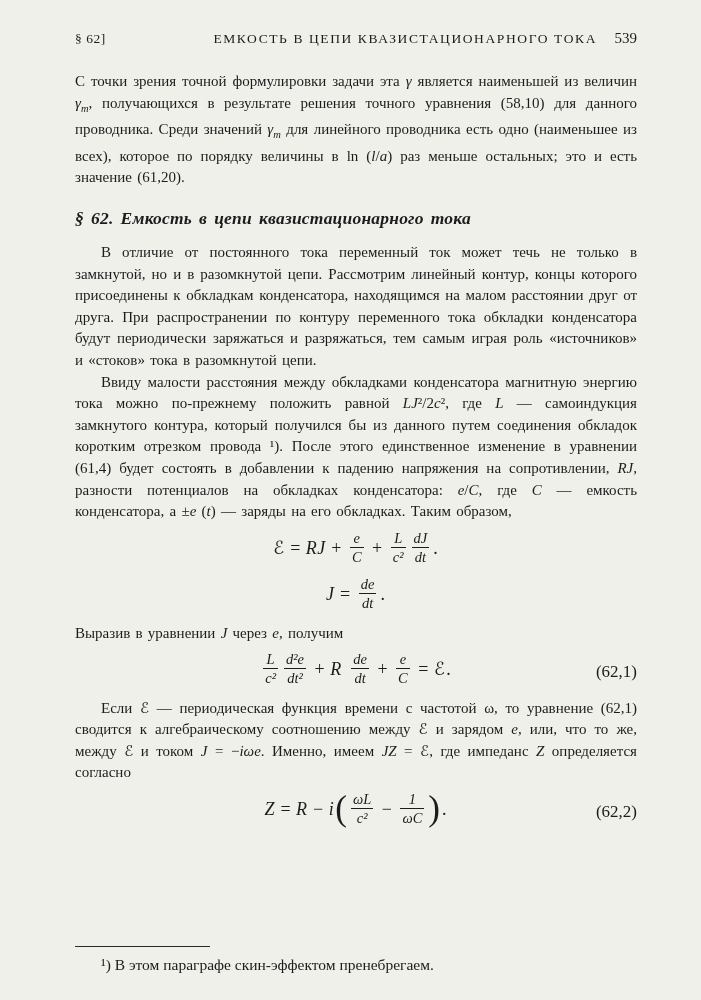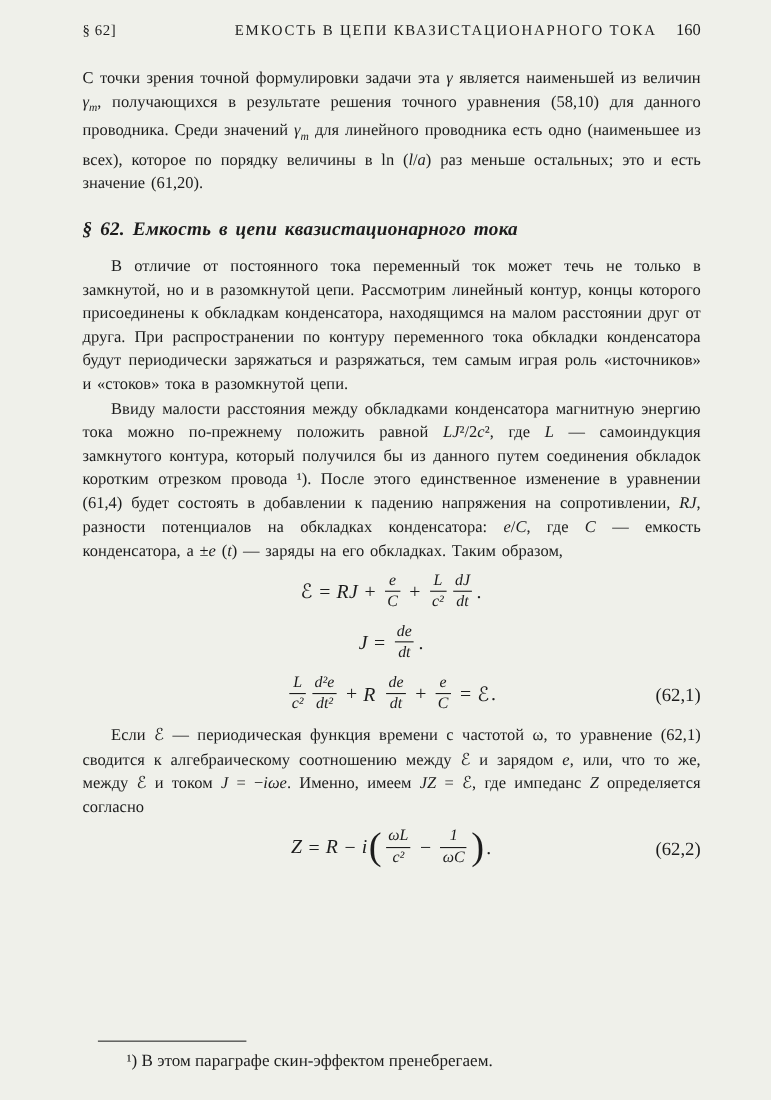--- a/index.html
+++ b/index.html
@@ -3,21 +3,21 @@
 <meta charset="utf-8">
 <style>
   :root{ --paper:#eff0ea; --ink:#1c1c1c; }
   html,body{ margin:0; padding:0; }
   body{
     width:701px; height:1000px; background:var(--paper); color:var(--ink);
     font-family:"Liberation Serif","DejaVu Serif","DejaVu Sans",serif;
   }
   .page{
     position:relative; box-sizing:border-box; width:701px; height:1000px;
-    padding:20px 64px 0 75px; overflow:hidden;
+    padding:30px 64px 0 75px; overflow:hidden;
   }
   .running-header{ display:flex; align-items:baseline; margin-bottom:24px; }
   .header-section{ font-size:13.5px; min-width:64px; letter-spacing:.5px; }
   .header-title{ flex:1; text-align:right; font-size:13.5px; letter-spacing:1.6px; white-space:nowrap; }
   .header-page{ font-size:15px; min-width:40px; text-align:right; }
 
   .body-paragraph{
     margin:0; text-align:justify; font-size:15px; line-height:21.6px;
     word-spacing:1.5px; hyphens:manual;
   }
@@ -36,44 +36,45 @@
     transform:translateY(-2px);
   }
   .frac .num{ display:block; padding:0 2px 1px; }
   .frac .den{ display:block; border-top:1px solid var(--ink); padding:1px 2px 0; }
   .paren{
     font-size:195%; font-style:normal; line-height:.9; display:inline-block;
     vertical-align:middle; transform:translateY(-2px); padding:0 1px;
   }
   .eq-number{ position:absolute; right:0; top:50%; transform:translateY(-50%); font-size:17px; }
 
-  .footnote{ position:absolute; left:89px; right:64px; bottom:26px; background:var(--paper); padding-top:4px; }
+  .footnote{ position:absolute; left:75px; right:64px; bottom:26px; background:var(--paper); padding-top:4px; }
   .footnote-rule{ width:135px; border:0; border-top:1.5px solid #2a2a2a; margin:0 0 8px; }
   .footnote-text{ margin:0; font-size:15.5px; line-height:19px; padding-left:26px; }
   sub{ font-size:70%; }
   i sub{ font-style:italic; }
 </style>
 </head>
 <body>
 
 <div class="page">
 
   <div class="running-header">
     <span class="header-section">§ 62]</span>
     <span class="header-title">ЕМКОСТЬ В ЦЕПИ КВАЗИСТАЦИОНАРНОГО ТОКА</span>
-    <span class="header-page">160</span>
+    <span class="header-page">539</span>
   </div>
 
   <div>
       <p class="body-paragraph">С точки зрения точной формулировки задачи эта <i>γ</i> является наименьшей из величин <i>γ<sub>m</sub></i>, получающихся в результате решения точного уравнения (58,10) для данного проводника. Среди зна­чений <i>γ<sub>m</sub></i> для линейного проводника есть одно (наименьшее из всех), которое по порядку величины в ln (<i>l</i>/<i>a</i>) раз меньше осталь­ных; это и есть значение (61,20).</p>
       <h2 class="section-heading">§ 62. Емкость в цепи квазистационарного тока</h2>
       <p class="body-paragraph indent">В отличие от постоянного тока переменный ток может течь не только в замкнутой, но и в разомкнутой цепи. Рассмотрим линейный контур, концы которого присоединены к обкладкам конденсатора, находящимся на малом расстоянии друг от друга. При распространении по контуру переменного тока обкладки конденсатора будут периодически заряжаться и разряжаться, тем самым играя роль «источников» и «стоков» тока в разомкнутой цепи.</p>
       <p class="body-paragraph indent">Ввиду малости расстояния между обкладками конденсатора магнитную энергию тока можно по-прежнему положить равной <i>LJ</i>²/2<i>c</i>², где <i>L</i> — самоиндукция замкнутого контура, который по­лучился бы из данного путем соединения обкладок коротким отрезком провода ¹). После этого единственное изменение в урав­нении (61,4) будет состоять в добавлении к падению напряжения на сопротивлении, <i>RJ</i>, разности потенциалов на обкладках кон­денсатора: <i>e</i>/<i>C</i>, где <i>C</i> — емкость конденсатора, а ±<i>e</i> (<i>t</i>) — заряды на его обкладках. Таким образом,</p>
       <div class="equation-row"><span class="equation"><span class="mvar">ℰ</span><span class="mop"> = </span><span class="mvar">RJ</span><span class="mop"> + </span><span class="frac"><span class="num">e</span><span class="den">C</span></span><span class="mop"> + </span><span class="frac"><span class="num">L</span><span class="den">c²</span></span><span class="frac"><span class="num">dJ</span><span class="den">dt</span></span><span class="mop">.</span></span></div>
       <div class="equation-row"><span class="equation"><span class="mvar">J</span><span class="mop"> = </span><span class="frac"><span class="num">de</span><span class="den">dt</span></span><span class="mop">.</span></span></div>
+      <p class="body-paragraph">Выразив в уравнении <i>J</i> через <i>e</i>, получим</p>
       <div class="equation-row"><span class="equation"><span class="frac"><span class="num">L</span><span class="den">c²</span></span><span class="frac"><span class="num">d²e</span><span class="den">dt²</span></span><span class="mop"> + </span><span class="mvar">R</span><span class="mop"> </span><span class="frac"><span class="num">de</span><span class="den">dt</span></span><span class="mop"> + </span><span class="frac"><span class="num">e</span><span class="den">C</span></span><span class="mop"> = </span><span class="mvar">ℰ</span><span class="mop">.</span></span><span class="eq-number">(62,1)</span></div>
       <p class="body-paragraph indent">Если ℰ — периодическая функция времени с частотой ω, то уравнение (62,1) сводится к алгебраическому соотношению между ℰ и зарядом <i>e</i>, или, что то же, между ℰ и током <i>J</i> = −<i>iωe</i>. Именно, имеем <i>JZ</i> = ℰ, где импеданс <i>Z</i> определяется согласно</p>
       <div class="equation-row"><span class="equation"><span class="mvar">Z</span><span class="mop"> = </span><span class="mvar">R</span><span class="mop"> − </span><span class="mvar">i</span><span class="paren">(</span><span class="frac"><span class="num">ωL</span><span class="den">c²</span></span><span class="mop"> − </span><span class="frac"><span class="num">1</span><span class="den">ωC</span></span><span class="paren">)</span><span class="mop">.</span></span><span class="eq-number">(62,2)</span></div>
     </div>
 
   <div class="footnote">
     <hr class="footnote-rule">
     <p class="footnote-text"><span>¹)</span> <span>В этом параграфе скин-эффектом пренебрегаем.</span></p>
   </div>
 

